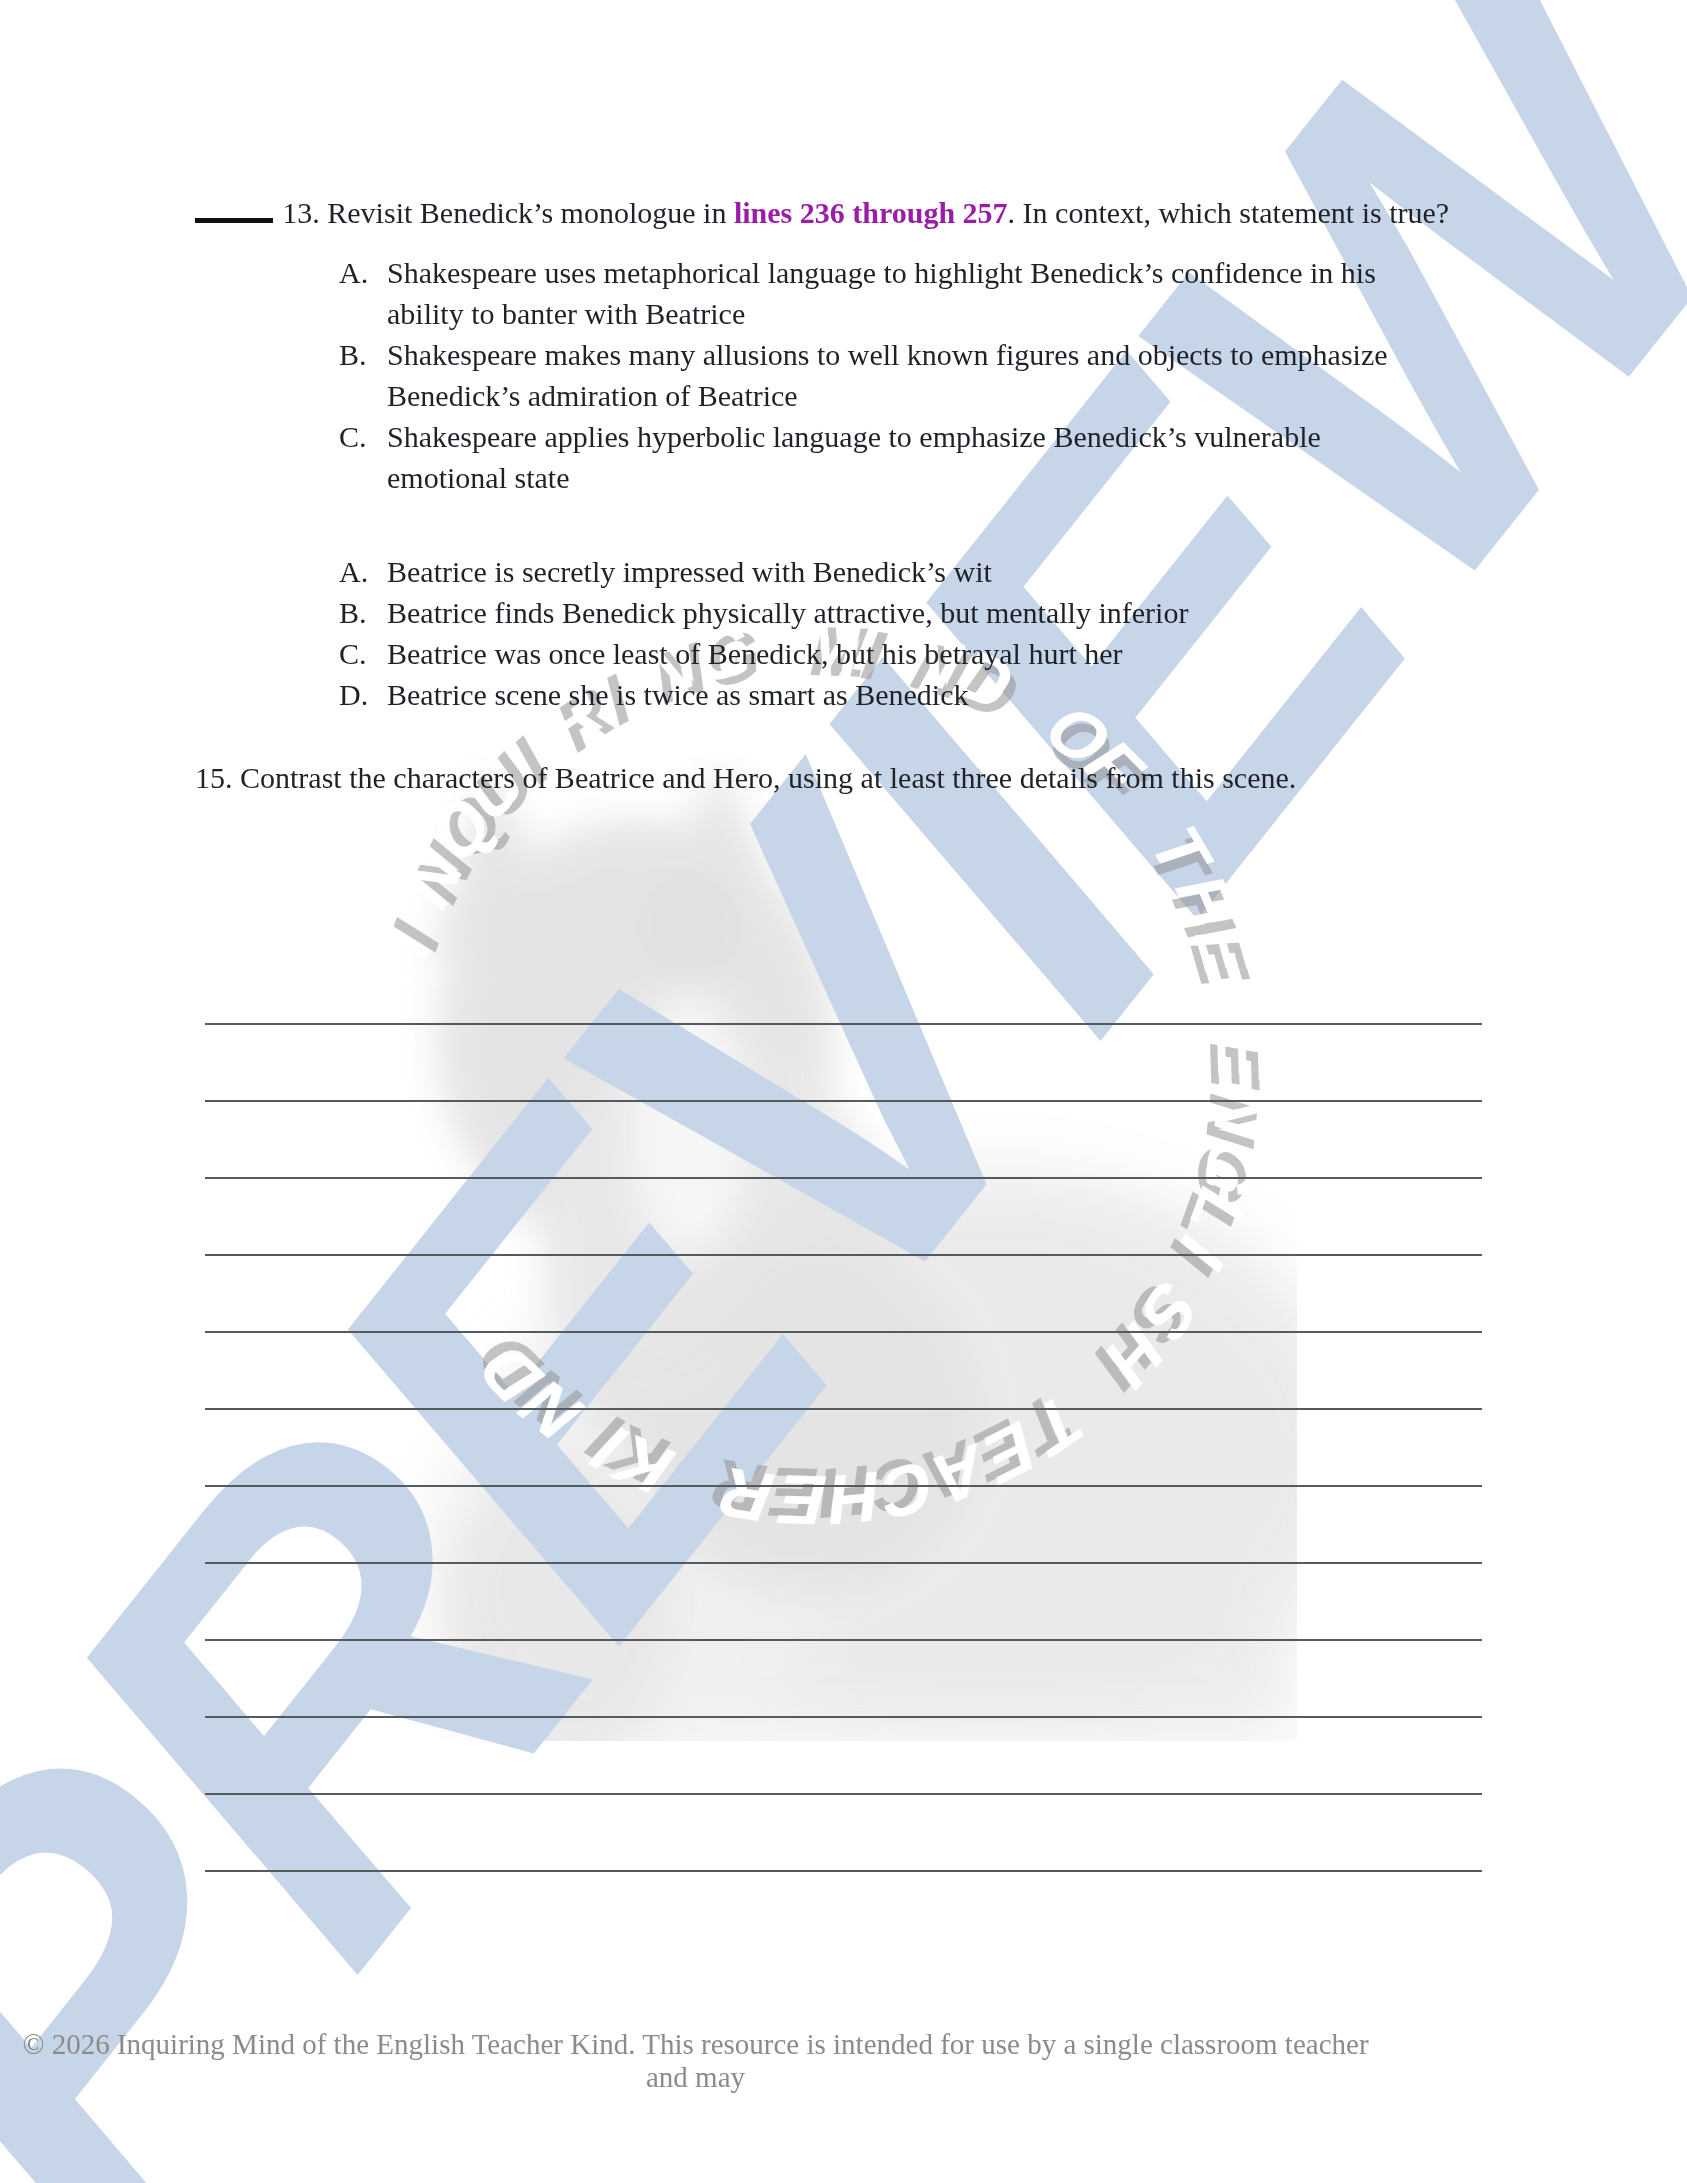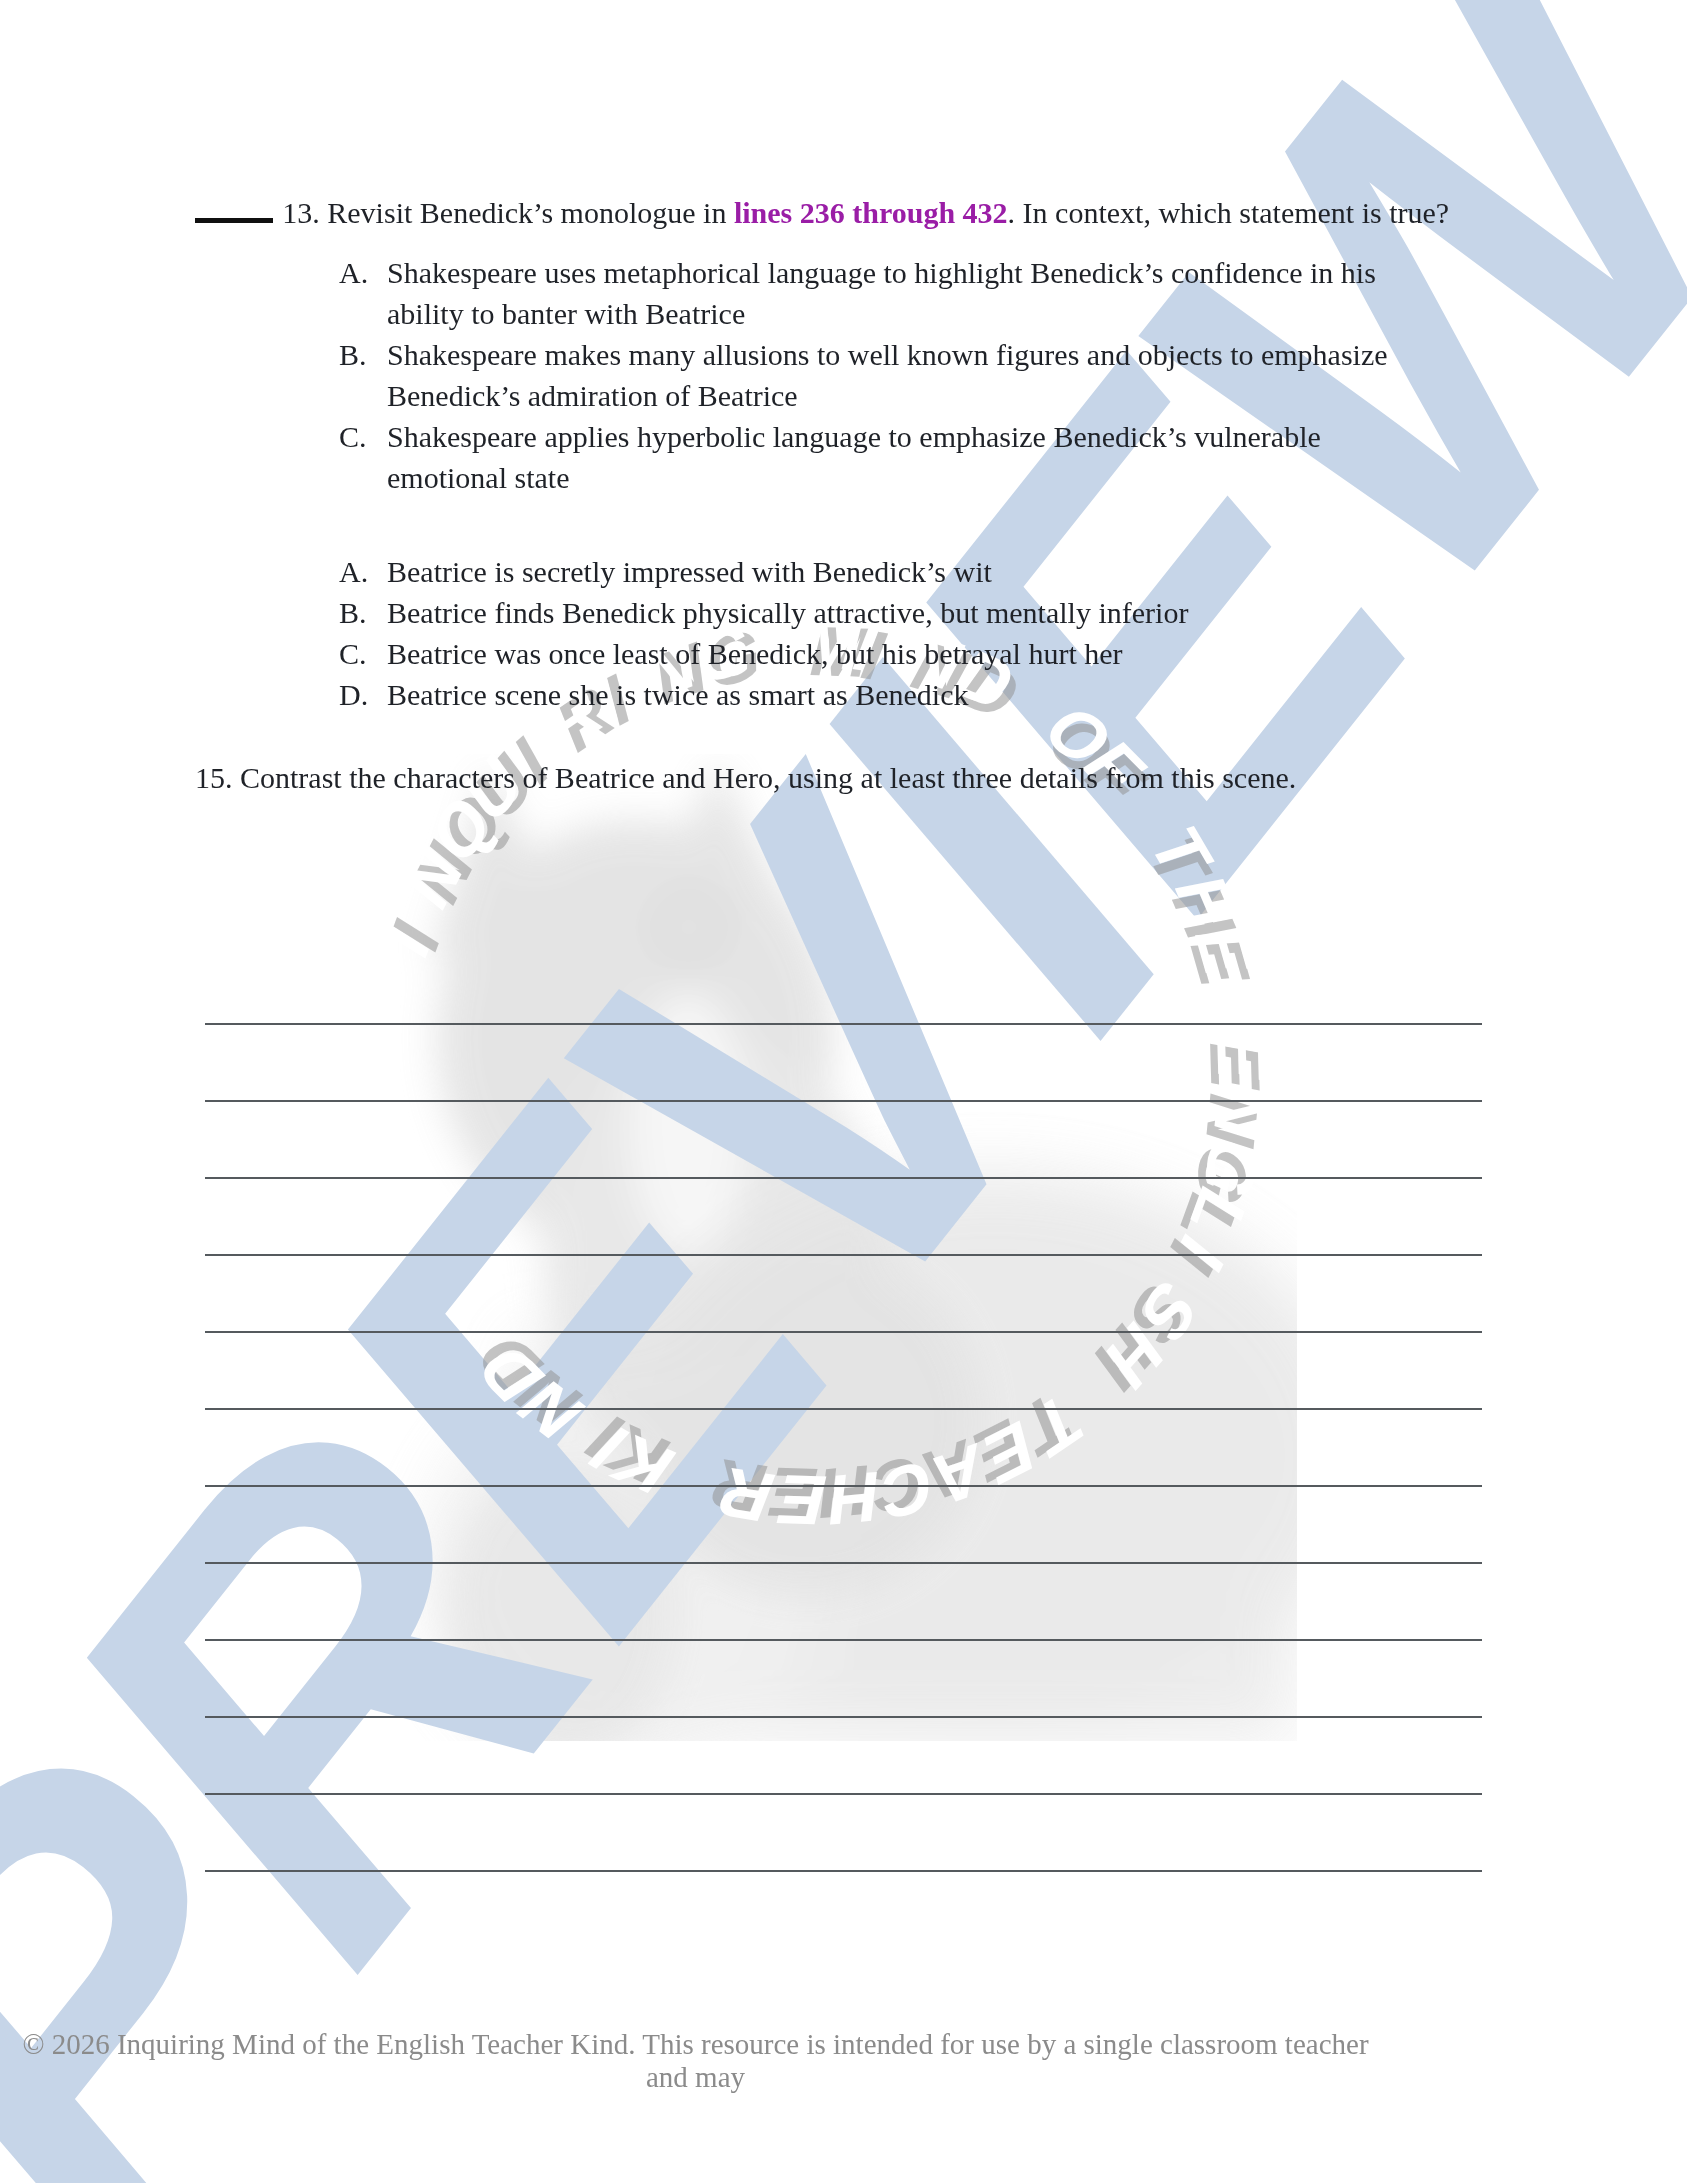--- a/index.html
+++ b/index.html
@@ -154,21 +154,21 @@
     <span style="transform: rotate(189.2deg) translate(-18.5px, -463px) skewX(-12deg);">R</span>
     <span style="transform: rotate(196.4deg) translate(-18.5px, -463px) skewX(-12deg);"> </span>
     <span style="transform: rotate(203.6deg) translate(-18.5px, -463px) skewX(-12deg);">K</span>
     <span style="transform: rotate(210.8deg) translate(-18.5px, -463px) skewX(-12deg);">I</span>
     <span style="transform: rotate(218deg) translate(-18.5px, -463px) skewX(-12deg);">N</span>
     <span style="transform: rotate(225.2deg) translate(-18.5px, -463px) skewX(-12deg);">D</span>
   </div>
 
 <div class="content">
 
-  <p class="q-stem q13-stem"><span class="blank"></span><span>13. Revisit Benedick’s monologue in </span><span class="hl">lines 236 through 432</span><span>. In context, which statement is true?</span></p>
+  <p class="q-stem q13-stem"><span class="blank"></span><span>13. Revisit Benedick’s monologue in </span><span class="hl">lines 236 through 257</span><span>. In context, which statement is true?</span></p>
 
   <div class="opts q13-opts">
     <div class="opt">
       <span class="letter">A.</span>
       <span class="otext">Shakespeare uses metaphorical language to highlight Benedick’s confidence in his ability to banter with Beatrice</span>
     </div>
     <div class="opt">
       <span class="letter">B.</span>
       <span class="otext">Shakespeare makes many allusions to well known figures and objects to emphasize Benedick’s admiration of Beatrice</span>
     </div>

